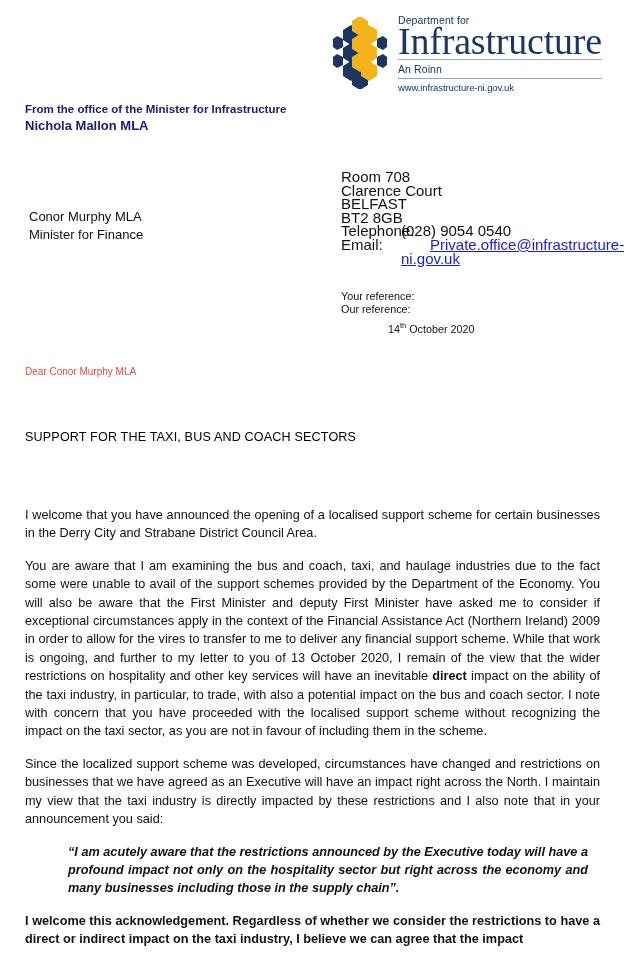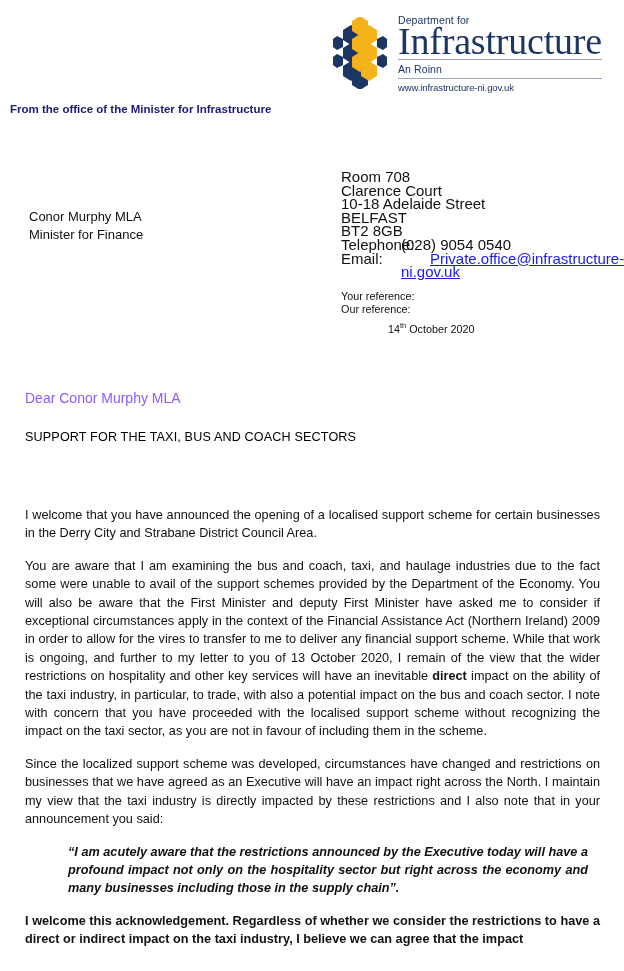--- a/index.html
+++ b/index.html
@@ -67,21 +67,21 @@
   .logo-url {
     font-size: 9.5px;
     color: #1c3664;
     line-height: 12px;
     letter-spacing: -.1px;
   }
 
   
   .from-block {
     position: absolute;
-    left: 10px;
+    left: 25px;
     top: 102px;
     color: #1a1a78;
     font-weight: bold;
   }
   .from-line1 { font-size: 11.5px; line-height: 15px; }
   .from-line2 { font-size: 13px; line-height: 17px; }
 
   
   .recipient {
     position: absolute;
@@ -124,23 +124,22 @@
     margin-left: 47px;
     font-size: 10.8px;
   }
   .letter-date sup { font-size: 7.4px; vertical-align: super; line-height: 0; }
 
   
   .salutation {
     position: absolute;
     left: 25px;
     top: 366px;
-    font-size: 14px;
-    color: #8b5cf6;
-    margin-top: 24px;
+    font-size: 10px;
+    color: #ef4444;
   }
   .subject {
     position: absolute;
     left: 25px;
     top: 430px;
     font-size: 12.6px;
     font-weight: normal;
     letter-spacing: .15px;
     color: #000;
   }
@@ -206,31 +205,31 @@
       <div class="dept-main">Infrastructure</div>
       <hr class="logo-rule">
       <div class="dept-for">An Roinn</div>
       <hr class="logo-rule">
       <div class="logo-url">www.infrastructure-ni.gov.uk</div>
     </div>
   </div>
 
   <div class="from-block">
     <div class="from-line1">From the office of the Minister for Infrastructure</div>
+    <div class="from-line2">Nichola Mallon MLA</div>
   </div>
 
   <div class="recipient">
     <div>Conor Murphy MLA</div>
     <div>Minister for Finance</div>
   </div>
 
   <div class="address">
     <div>Room 708</div>
     <div>Clarence Court</div>
-    <div>10-18 Adelaide Street</div>
     <div>BELFAST</div>
     <div>BT2 8GB</div>
     <div class="contact-row">
       <span class="contact-label">Telephone:</span>
       <span class="contact-value">(028) 9054 0540</span>
     </div>
     <div class="contact-row">
       <span class="contact-label">Email:</span>
       <span class="contact-value"><span class="maillink">Private.office@infrastructure-ni.gov.uk</span></span>
     </div>

